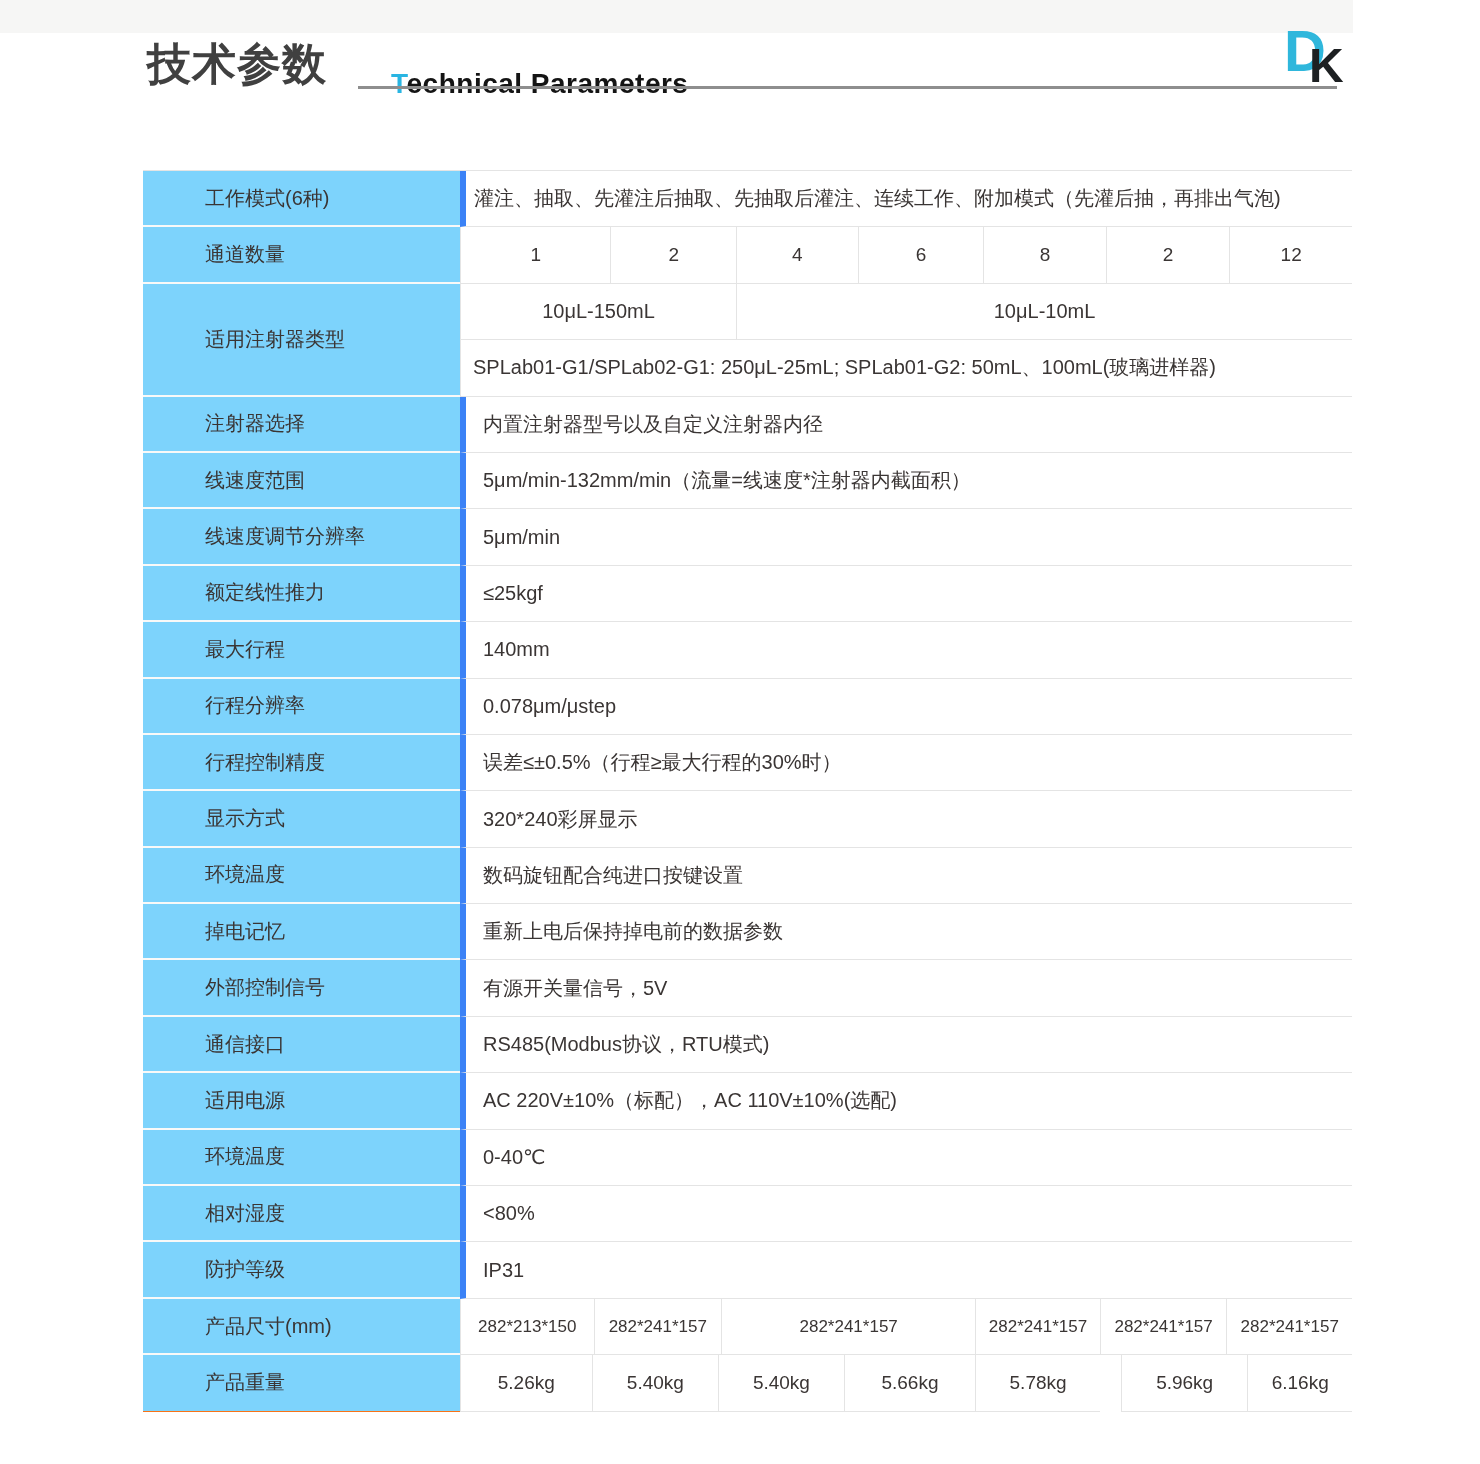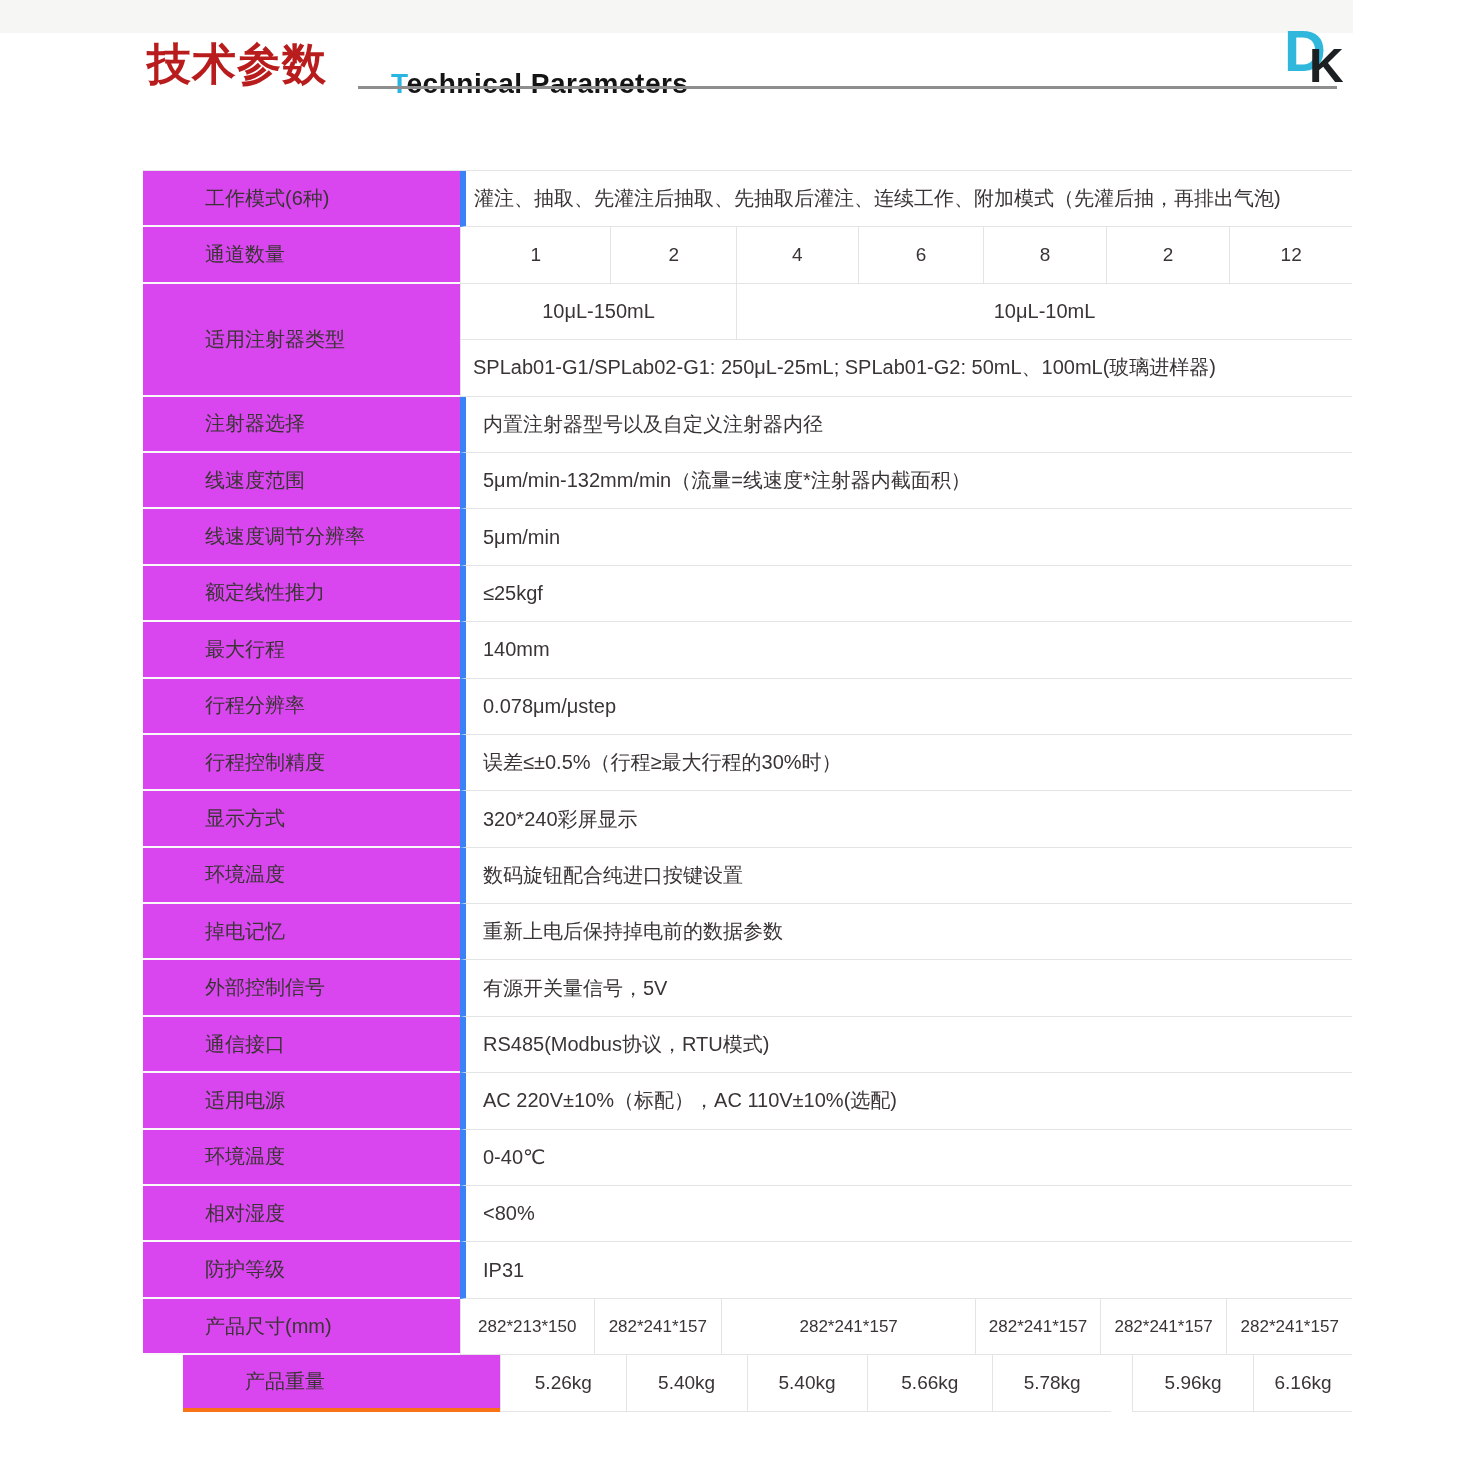--- a/index.html
+++ b/index.html
@@ -5,37 +5,37 @@
   html,body{margin:0;padding:0;}
   body{
     width:1480px;height:1464px;position:relative;background:#ffffff;
     font-family:"Liberation Sans","DejaVu Sans",sans-serif;
     color:#3a3534;overflow:hidden;
   }
   .top-band{position:absolute;left:0;top:0;width:1353px;height:33px;background:#f6f6f5;}
 
   
   .title-cn{position:absolute;left:147px;top:38px;font-size:44px;line-height:52px;
-    font-weight:900;color:#b91c1c;letter-spacing:1px;margin:0;}
+    font-weight:900;color:#404040;letter-spacing:1px;margin:0;}
   .title-en{position:absolute;left:391px;top:68px;font-size:28px;line-height:32px;
     font-weight:bold;color:#141414;letter-spacing:0.5px;}
   .title-en .initial{color:#29b5e2;}
   .title-underline{position:absolute;left:358px;top:86px;width:979px;height:3px;background:#8e8e8e;}
   .logo{position:absolute;left:1280px;top:18px;width:75px;height:80px;}
   .logo .d{position:absolute;left:4px;top:4px;font-size:58px;line-height:58px;font-weight:900;color:#2fb7dc;}
   .logo .k{position:absolute;left:29px;top:24px;font-size:48px;line-height:48px;font-weight:900;color:#1d2022;}
 
   
   .tbl{position:absolute;left:143px;top:170px;width:1209px;border-top:1px solid #e4e4e4;}
   .row{display:flex;height:56.4px;}
   .row.double{height:112.8px;}
-  .lab{width:317px;box-sizing:border-box;flex:0 0 317px;background:#d946ef;
+  .lab{width:317px;box-sizing:border-box;flex:0 0 317px;background:#7dd3fc;
     display:flex;align-items:center;padding-left:62px;
     border-bottom:2px solid #f9f9f8;font-size:20px;color:#3a3534;}
-  .row:last-child .lab{border-bottom:4px solid #f97316;margin-left:40px;}
+  .row:last-child .lab{border-bottom:1px solid #f97316;}
   .valwrap{flex:1;display:flex;box-sizing:border-box;}
   .val{flex:1;box-sizing:border-box;display:flex;align-items:center;padding-left:17px;
     border-left:6px solid #3b82f6;border-bottom:1px solid #e4e4e4;font-size:20px;}
   .val.tight{padding-left:8px;}
   .cells{flex:1;display:flex;}
   .cell{box-sizing:border-box;display:flex;align-items:center;justify-content:center;
     border-left:1px solid #e4e4e4;border-bottom:1px solid #e4e4e4;font-size:19px;}
   
   .ch0{flex:0 0 16.87%;} .ch1{flex:0 0 14.08%;} .ch2{flex:0 0 13.63%;} .ch3{flex:0 0 14.08%;}
   .ch4{flex:0 0 13.74%;} .ch5{flex:0 0 13.85%;} .ch6{flex:1;}

